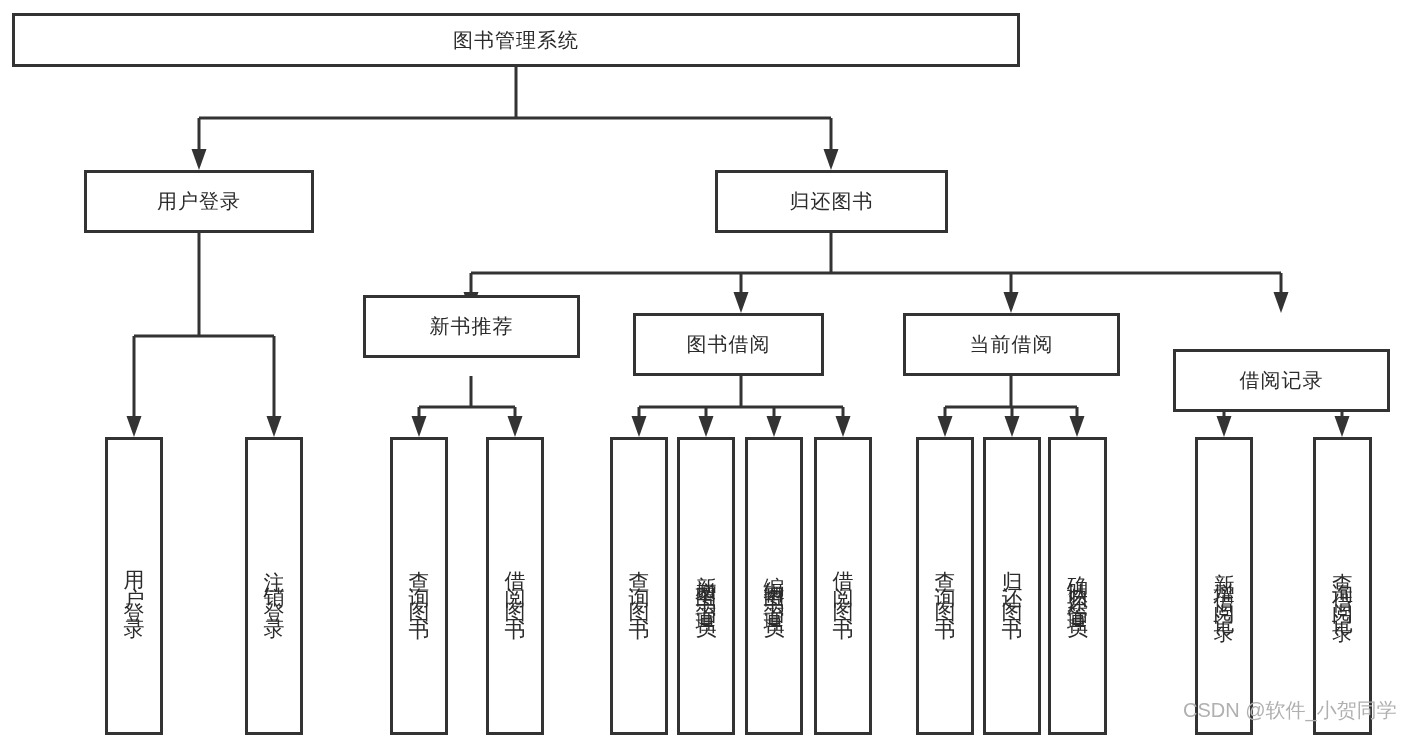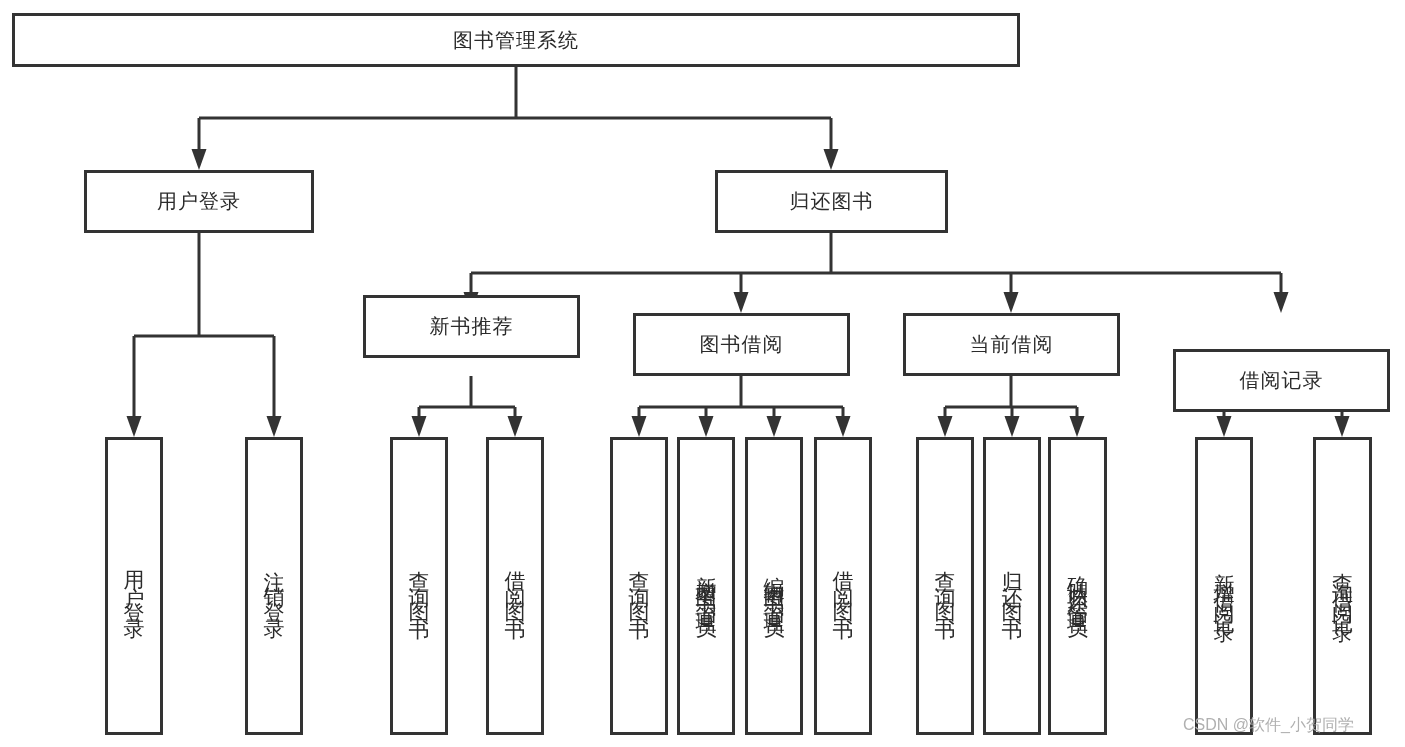--- a/index.html
+++ b/index.html
@@ -31,22 +31,22 @@
     font-size:21px;color:var(--text);
     z-index:2;
   }
   .vbox span{
     writing-mode:vertical-rl;
     text-orientation:mixed;
     text-align:center;
     height:100%;
   }
   .watermark{
-    position:absolute;left:1183px;top:717px;
-    font-size:16px;line-height:1;color:var(--watermark);
+    position:absolute;left:1183px;top:700px;
+    font-size:20px;line-height:1;color:var(--watermark);
     white-space:nowrap;z-index:5;
   }
 </style>
 </head>
 <body>
 
 <div class="canvas">
 
   <svg class="connectors" viewBox="0 0 1405 747" xmlns="http://www.w3.org/2000/svg">
 
@@ -97,21 +97,21 @@
       <polygon stroke="none" points="1334.5,416 1349.5,416 1342,437"></polygon>
     </g>
   </svg>
 
   <div class="hbox" style="left:12px;top:13px;width:1008px;height:54px;">图书管理系统</div>
 
   <div class="hbox" style="left:84px;top:170px;width:230px;height:63px;">用户登录</div>
   <div class="hbox" style="left:715px;top:170px;width:233px;height:63px;">归还图书</div>
 
   <div class="hbox" style="left:363px;top:295px;width:217px;height:63px;">新书推荐</div>
-  <div class="hbox" style="left:633px;top:313px;width:217px;height:63px;">图书借阅</div>
+  <div class="hbox" style="left:633px;top:313px;width:191px;height:63px;">图书借阅</div>
   <div class="hbox" style="left:903px;top:313px;width:217px;height:63px;">当前借阅</div>
   <div class="hbox" style="left:1173px;top:313px;width:217px;height:63px;margin-top:36px;">借阅记录</div>
 
   <div class="vbox" style="left:105px;top:437px;width:58px;height:298px;">
     <span style="letter-spacing: 16px;">用户登录</span>
   </div>
   <div class="vbox" style="left:245px;top:437px;width:58px;height:298px;">
     <span style="letter-spacing: 16px;">注销登录</span>
   </div>
 

